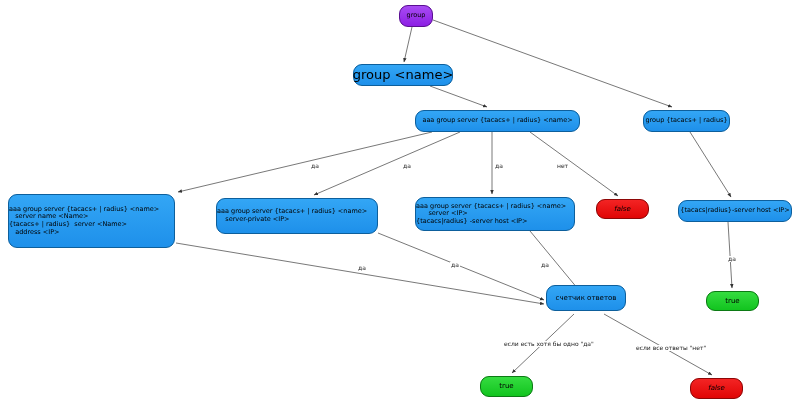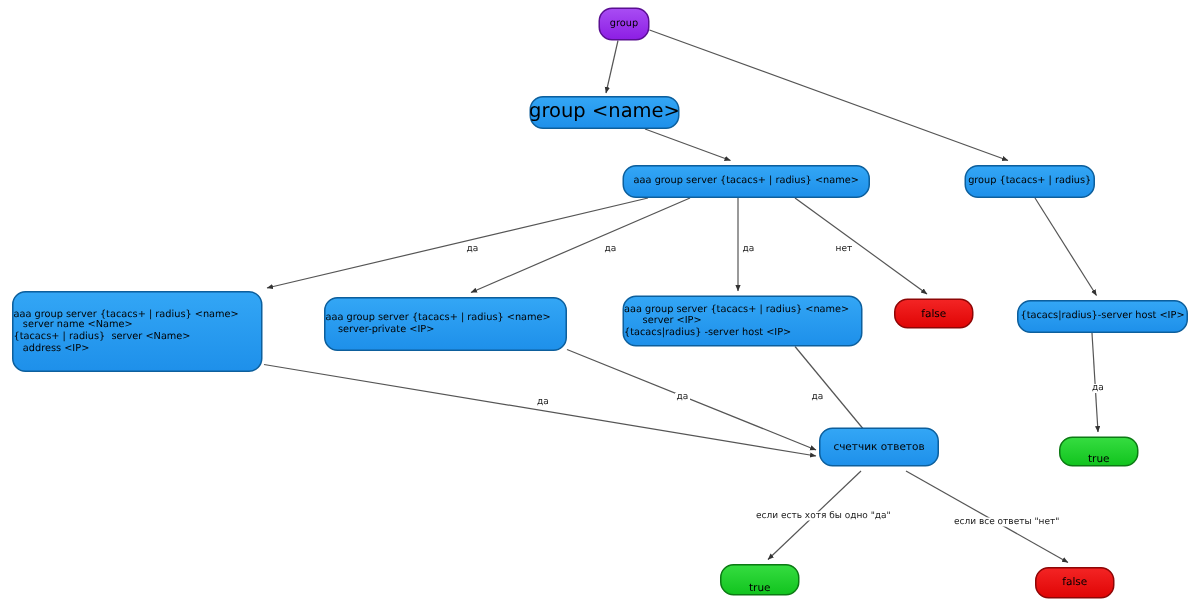--- a/index.html
+++ b/index.html
@@ -48,26 +48,26 @@
   }
   .node-purple {
     background: #9b30ef;
     background-image: linear-gradient(#a84cf3, #8d1fe4);
     border-color: #5a0f92;
   }
   .node-green {
     background: #22d22f;
     background-image: linear-gradient(#35dc40, #12c41f);
     border-color: #0c7a14;
-    justify-content: flex-end;
   }
   .node-red {
     background: #ef1111;
     background-image: linear-gradient(#f32424, #e00505);
     border-color: #8d0606;
+    font-style: italic;
   }
   .edge-label {
     position: absolute;
     font-size: 6px;
     color: #1a1a1a;
     white-space: nowrap;
     background: #ffffff;
     padding: 0 1px;
     line-height: 1;
   }

